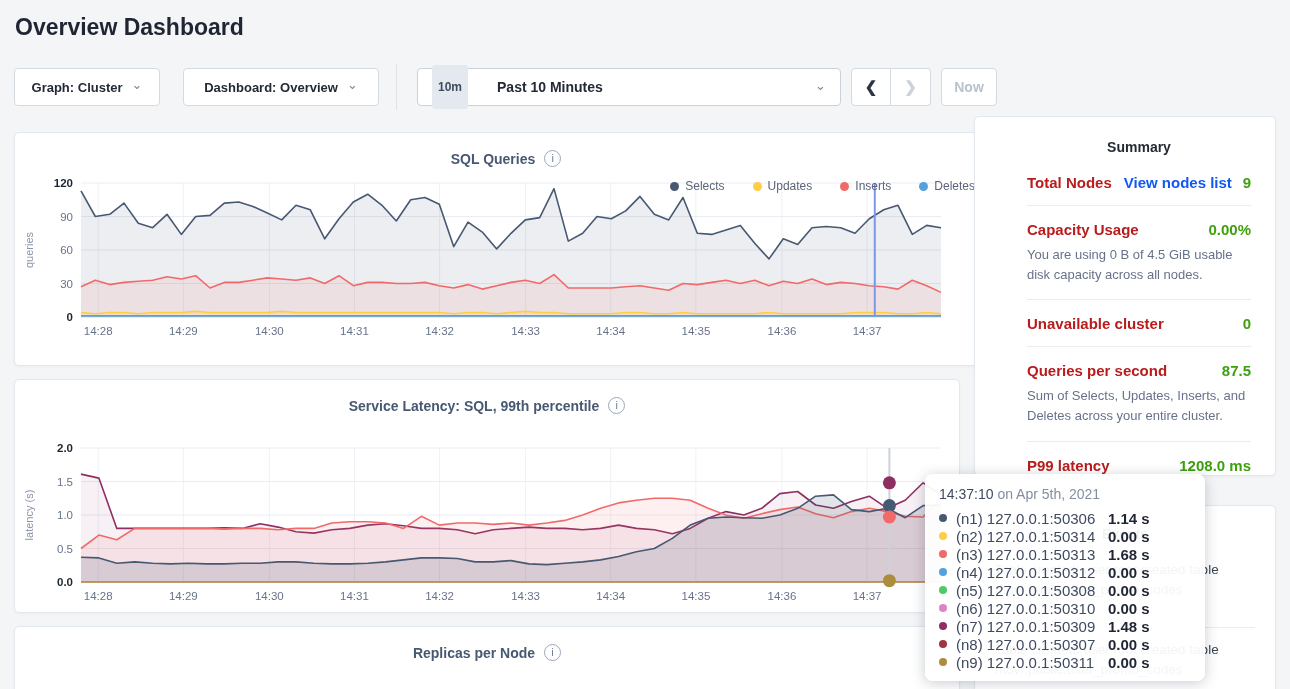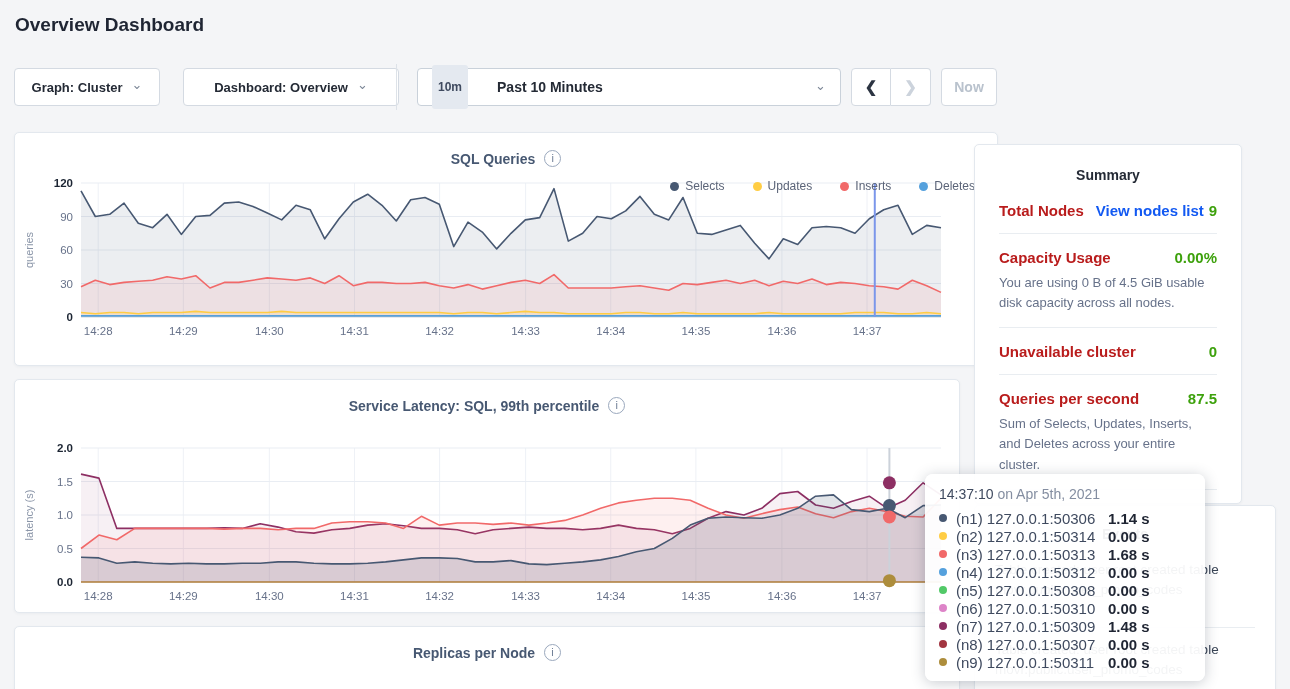--- a/index.html
+++ b/index.html
@@ -4,21 +4,21 @@
 <style>
   * { box-sizing: border-box; margin: 0; padding: 0; }
   html,body { width:1290px; height:689px; }
   body {
     position: relative;
     overflow: hidden;
     background: #f4f5f7;
     font-family: "Liberation Sans", sans-serif;
     color: #242a35;
   }
-  .page-title { position:absolute; left:15px; top:14px; font-size:19px; font-weight:600; color:#1f2533; }
+  .page-title { position:absolute; left:15px; top:14px; font-size:23px; font-weight:600; color:#1f2533; }
 
   
   .dropdown {
     position:absolute; top:68px; height:38px; background:#fff;
     border:1px solid #d4dae2; border-radius:4px; display:flex; align-items:center;
     justify-content:center; gap:9px; font-size:13px; font-weight:700; color:#242a35; cursor:pointer;
   }
   .dropdown .chev { color:#7c8797; font-size:13px; font-weight:400; line-height:8px; transform:translateY(-2px); }
   .toolbar-divider { position:absolute; left:396px; top:64px; width:1px; height:46px; background:#dde2e8; }
   .time-picker {
@@ -35,21 +35,21 @@
   }
   .btn-prev { width:40px; border-radius:4px 0 0 4px; color:#2c3442; font-size:15px; }
   .btn-next { width:40px; border-radius:0 4px 4px 0; border-left:none; color:#ccd3dc; font-size:15px; }
   .btn-now { position:absolute; left:941px; top:68px; width:56px; border-radius:4px; color:#b9c2cd; font-size:14px; }
 
   
   .card { position:absolute; background:#fff; border:1px solid #e3e8ee; border-radius:5px; box-shadow:0 1px 3px rgba(60,70,90,0.05); }
   .chart-card-1 { left:14px; top:132px; width:984px; height:234px; }
   .chart-card-2 { left:14px; top:379px; width:946px; height:234px; }
   .chart-card-3 { left:14px; top:626px; width:946px; height:150px; }
-  .summary-card { left:974px; top:144px; width:268px; height:360px; }
+  .summary-card { left:974px; top:116px; width:302px; height:360px;padding-left:28px; }
   .events-card  { left:974px; top:505px; width:302px; height:260px; }
 
   .chart-title-row { display:flex; align-items:center; justify-content:center; gap:9px; padding-top:17px; }
   .chart-title { font-size:14px; font-weight:700; color:#475872; }
   .info-i {
     width:17px; height:17px; border:1px solid #9aa8bd; border-radius:50%; color:#6e7d95;
     font-size:11px; line-height:15px; text-align:center; font-style:normal; display:inline-block;
   }
   .legend { position:absolute; right:22px; top:46px; display:flex; gap:28px; }
   .legend-item { display:flex; align-items:center; gap:6px; font-size:12px; color:#5b6478; cursor:pointer; }
@@ -87,21 +87,21 @@
 </style>
 </head>
 <body>
 
 <h1 class="page-title">Overview Dashboard</h1>
 
 <div class="dropdown" style="left:14px; width:146px;">
   <span>Graph: Cluster</span>
   <span class="chev">⌄</span>
 </div>
-<div class="dropdown" style="left:183px; width:216px;">
+<div class="dropdown" style="left:183px; width:196px;">
   <span>Dashboard: Overview</span>
   <span class="chev">⌄</span>
 </div>
 <div class="toolbar-divider"></div>
 <div class="time-picker">
   <span class="time-badge">10m</span>
   <span class="time-label">Past 10 Minutes</span>
   <span class="chev">⌄</span>
 </div>
 <div class="arrow-group">

